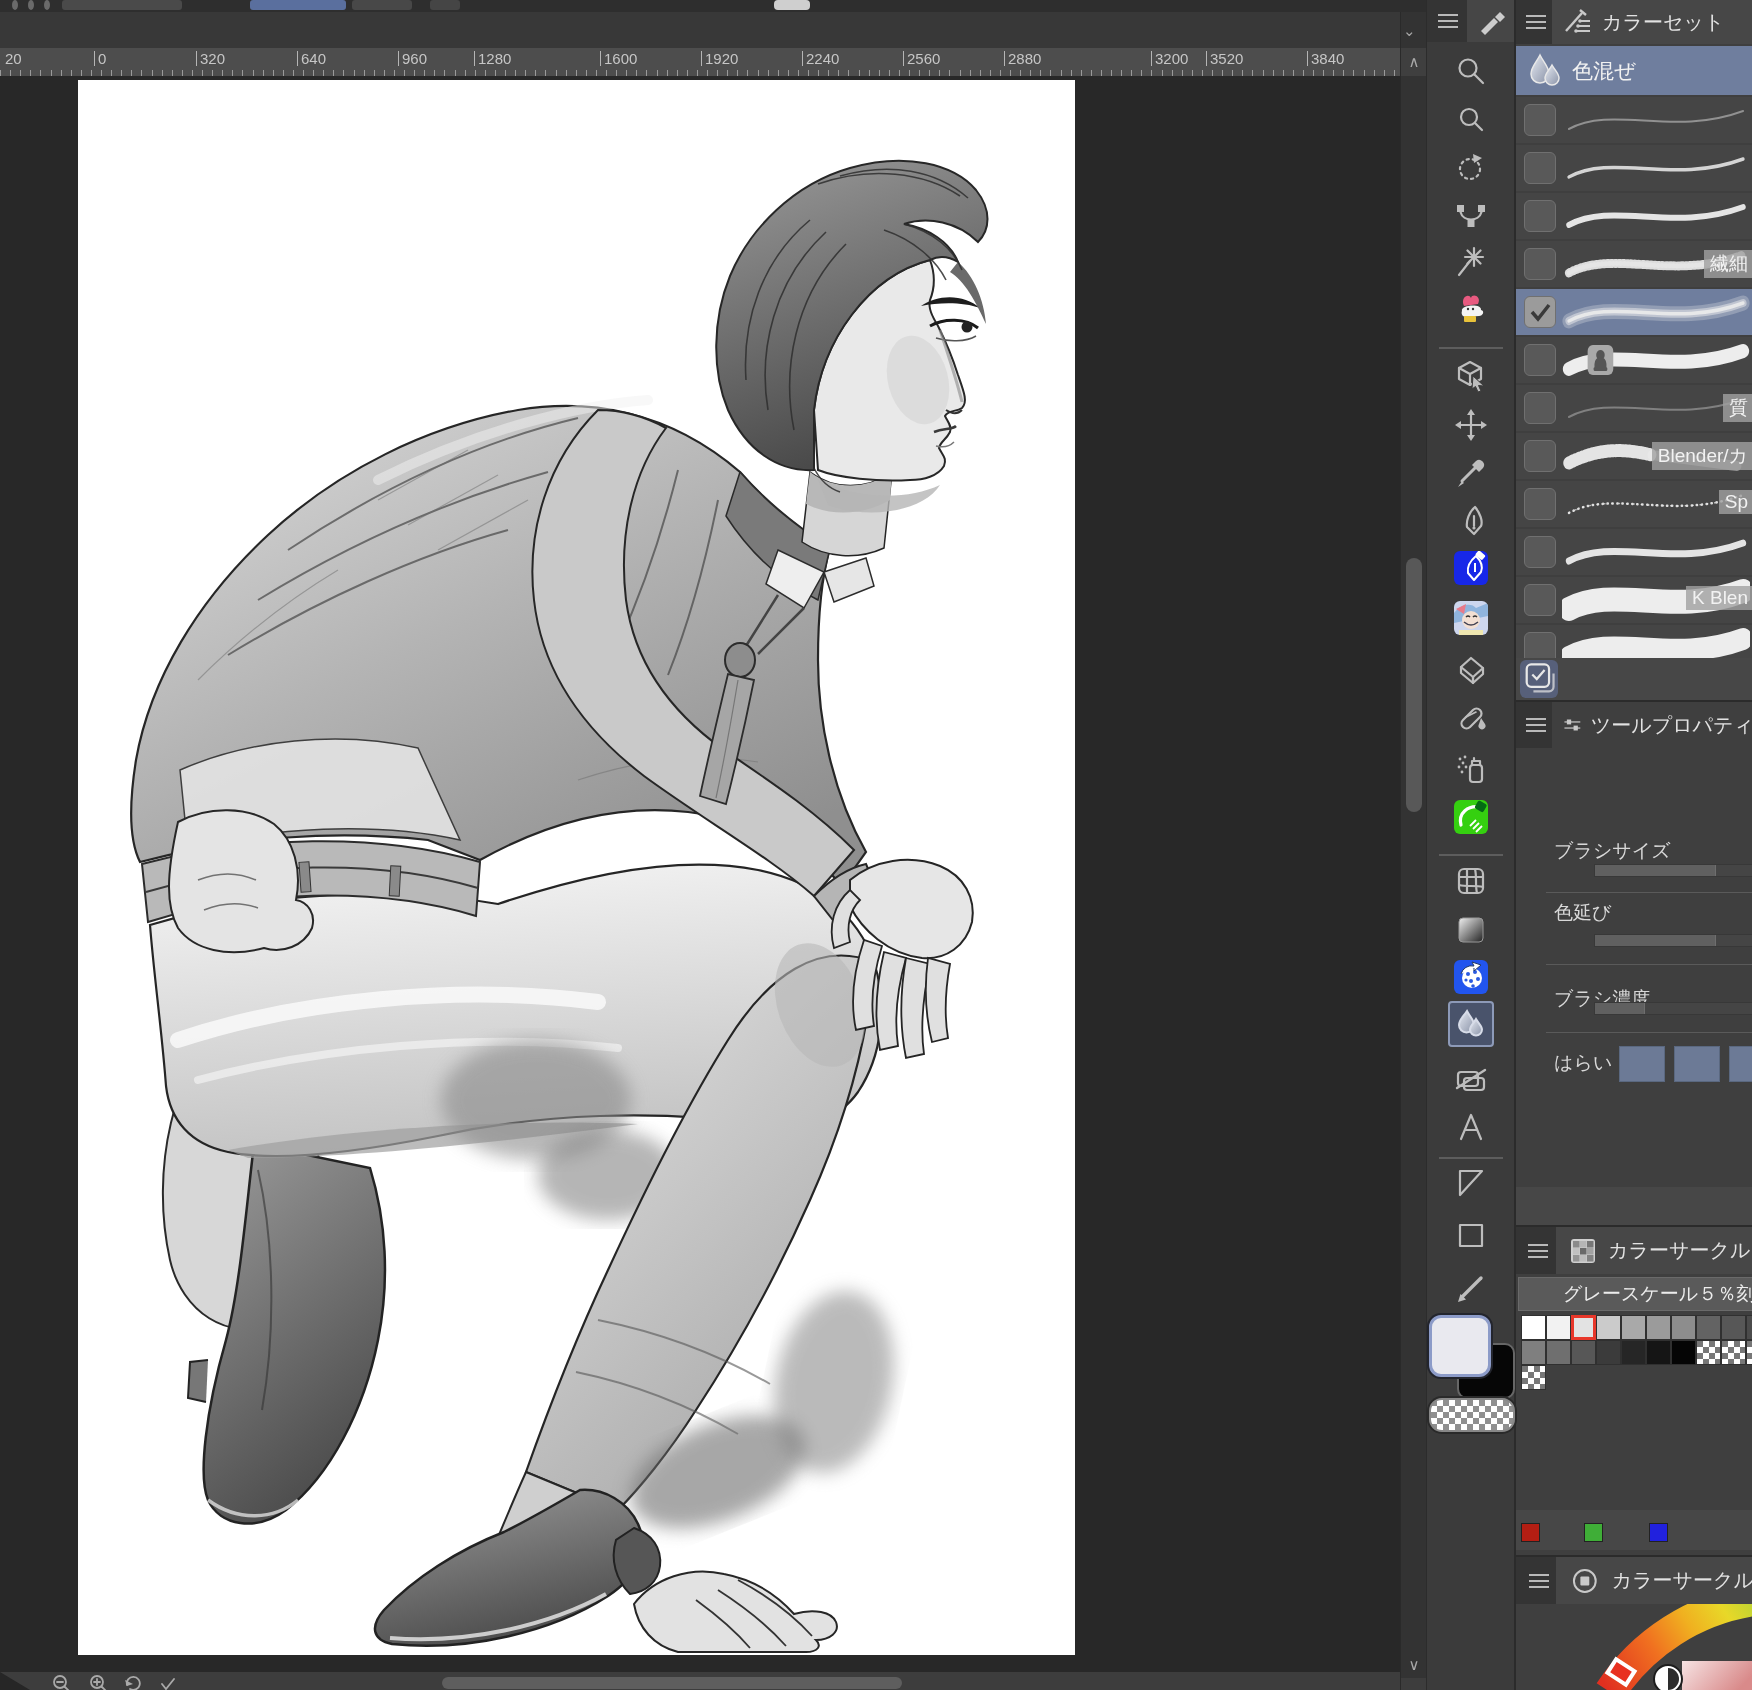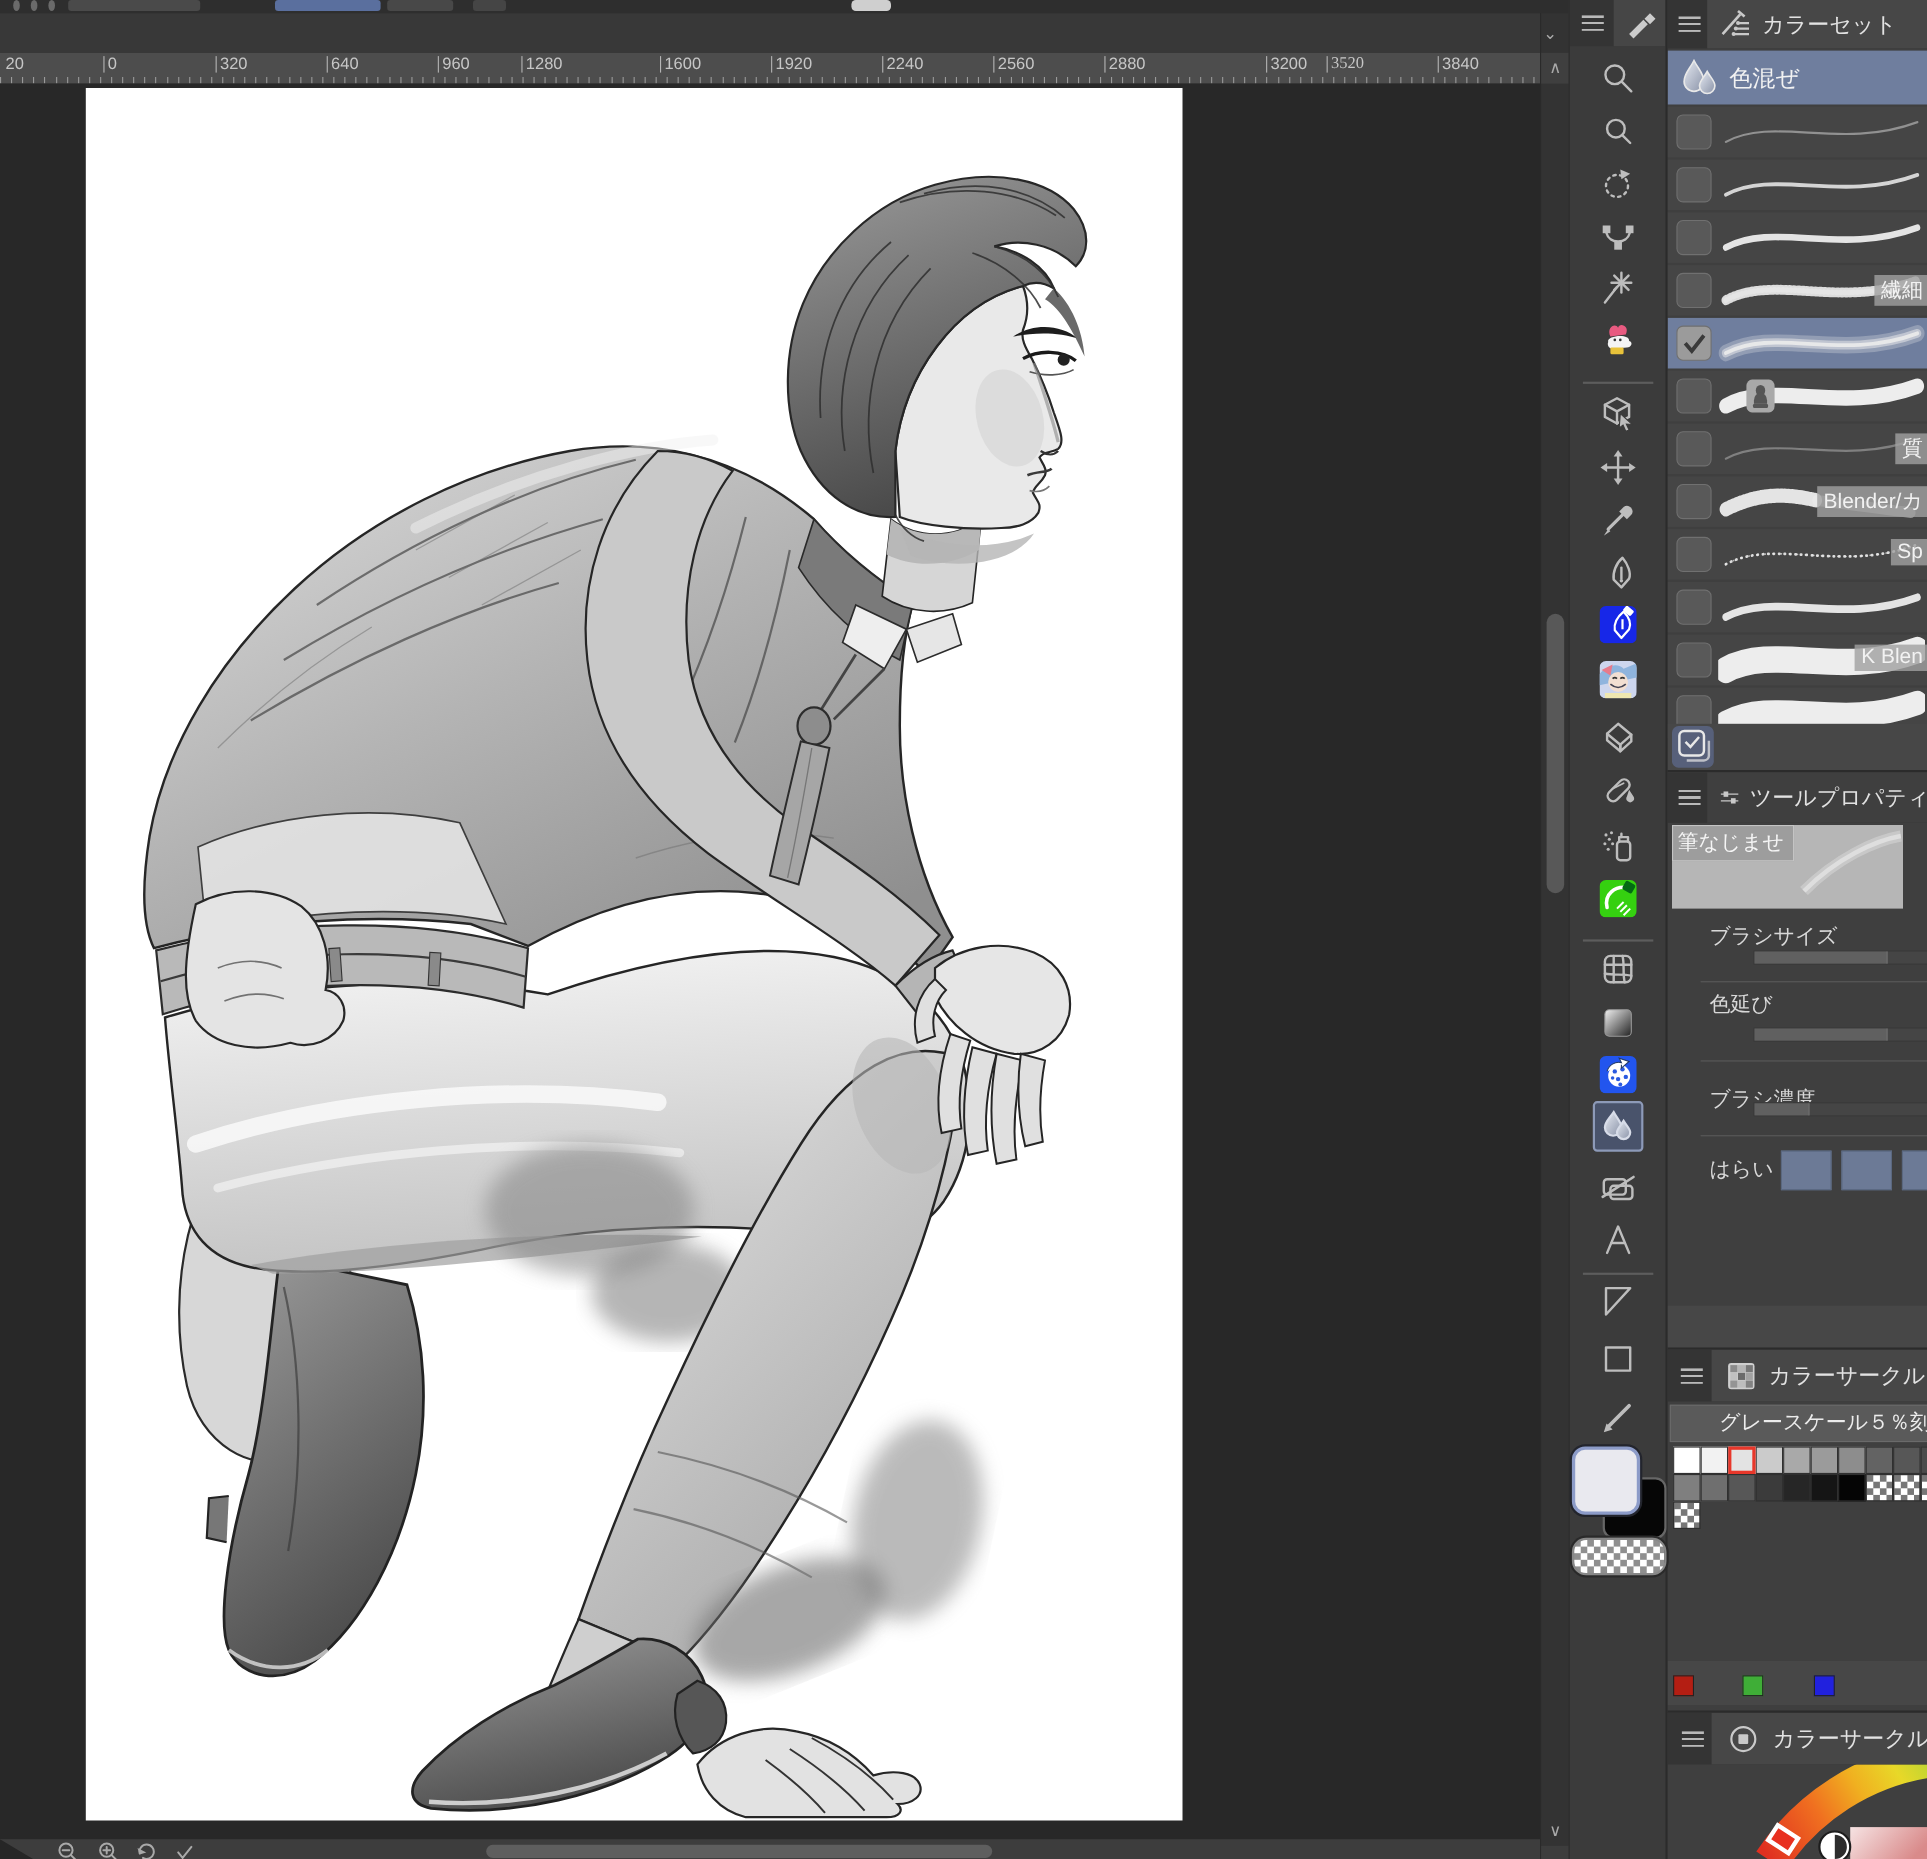--- a/index.html
+++ b/index.html
@@ -286,21 +286,21 @@
         <span class="rlabel" style="left: 196px;">320</span>
         <span class="rlabel" style="left: 297px;">640</span>
         <span class="rlabel" style="left: 398px;">960</span>
         <span class="rlabel" style="left: 474px;">1280</span>
         <span class="rlabel" style="left: 600px;">1600</span>
         <span class="rlabel" style="left: 701px;">1920</span>
         <span class="rlabel" style="left: 802px;">2240</span>
         <span class="rlabel" style="left: 903px;">2560</span>
         <span class="rlabel" style="left: 1004px;">2880</span>
         <span class="rlabel" style="left: 1105px; margin-left: 46px;">3200</span>
-        <span class="rlabel" style="left: 1206px; font-family: Liberation Serif, serif;">3520</span>
+        <span class="rlabel" style="left: 1206px;">3520</span>
         <span class="rlabel" style="left: 1307px;">3840</span>
       </div>
 
     <div id="viewport" class="abs">
       <div id="page">
         
         <svg width="997" height="1575" viewBox="0 0 997 1575">
 
           <path d="M150,940 C95,985 72,1090 92,1180 C104,1232 150,1262 196,1244 C232,1230 250,1170 242,1090 C234,1010 205,945 150,940 Z" fill="#d7d7d7" stroke="#2a2a2a" stroke-width="2"></path>
           <path d="M196,1244 C225,1180 232,1080 214,1000" fill="none" stroke="#5a5a5a" stroke-width="7" opacity=".5"></path>
@@ -804,27 +804,20 @@
           <svg width="34" height="34" viewBox="0 0 34 34" style="margin-left:10px">
             <g stroke="#c9c9c9" stroke-width="2">
                 <line x1="4" y1="12" x2="30" y2="12"></line>
                 <line x1="4" y1="22" x2="30" y2="22"></line>
               </g>
             <rect x="8" y="8" width="7" height="8" fill="#c9c9c9"></rect>
               <rect x="19" y="18" width="7" height="8" fill="#c9c9c9"></rect>
           </svg>
           <span class="title" style="margin-left:8px">ツールプロパティ</span>
         </div>
-      </div>
-      <div id="preview">
-        <svg width="210" height="76" viewBox="0 0 210 76" style="position:absolute;left:0;top:0">
-          <path d="M120,60 C150,30 185,14 208,10" stroke="#cdcdcd" stroke-width="10" fill="none" opacity=".8"></path>
-          <path d="M120,60 C150,30 185,14 208,10" stroke="#dedede" stroke-width="4" fill="none"></path>
-        </svg>
-        <span class="chipname">筆なじませ</span>
       </div>
       <span class="proplabel" style="top:136px">ブラシサイズ</span>
       <div class="ptrack" style="top:162px">
           <div class="pfill" style="width: 121px;"></div>
         </div>
       <div class="pdiv" style="top:190px"></div>
       <span class="proplabel" style="top:198px">色延び</span>
       <div class="ptrack" style="top:232px">
           <div class="pfill" style="width: 121px;"></div>
         </div>

